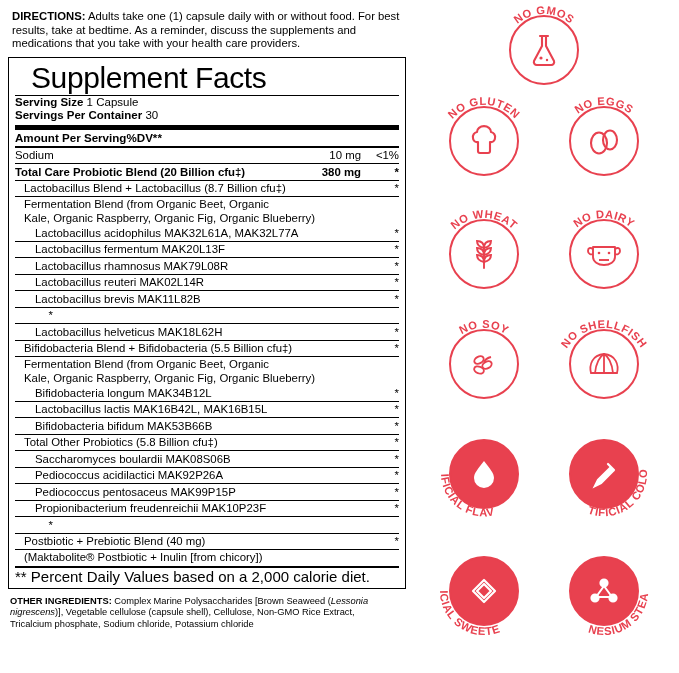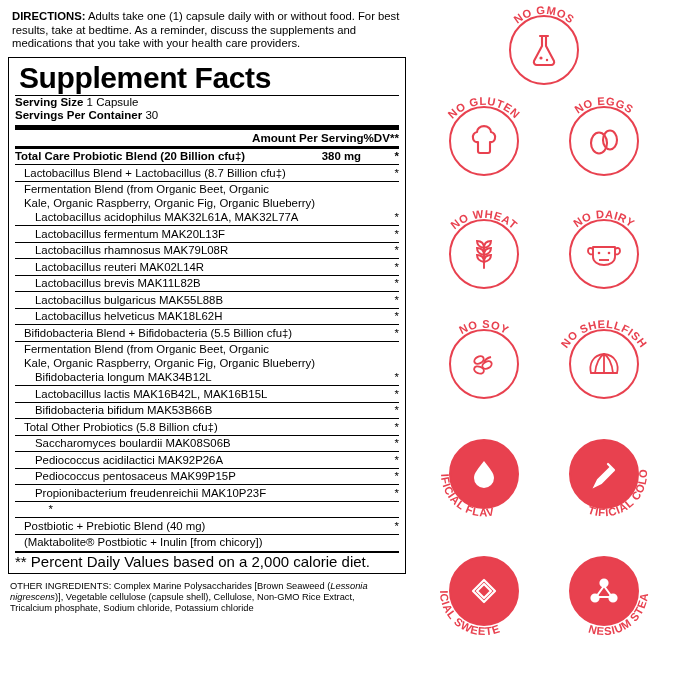--- a/index.html
+++ b/index.html
@@ -39,25 +39,25 @@
   }
 
   .panel {
     border: 1.6px solid #000;
     padding: 3px 6px 4px 6px;
     box-sizing: border-box;
   }
 
   .sf-title {
     font-family: "Liberation Sans", sans-serif;
-    font-weight: bold;
+    font-weight: normal;
     font-size: 30px;
     letter-spacing: -0.4px;
     line-height: 32px;
-    margin: 1px 0 1px 4px;
+    margin: 1px 0 1px 16px;
   }
 
   .serving-line {
     font-size: 11.5px;
     line-height: 13px;
   }
   .serving-line .lbl { font-weight: bold; }
 
   .rule-thick {
     border-bottom: 5px solid #000;
@@ -87,21 +87,21 @@
     padding-right: 10px;
   }
   .row .dv {
     flex: 0 0 28px;
     text-align: right;
   }
   .row.bold { font-weight: bold; }
 
   .amtpers {
     display: flex;
-    justify-content: flex-end;
+    justify-content: flex-start;
     font-weight: bold;
     font-size: 11.6px;
     line-height: 14px;
     padding: 1px 0 1px 0;
   }
 
   .ind1 { padding-left: 9px; }
   .ind2 { padding-left: 20px; }
 
   .cont {
@@ -115,21 +115,21 @@
     line-height: 14px;
     padding: 2px 0 0 0;
   }
 
   .other {
     font-size: 9.3px;
     line-height: 11.2px;
     margin-top: 7px;
     padding: 0 2px 0 2px;
   }
-  .other b { font-weight: normal; }
+  .other b { font-weight: bold; }
   .other i { }
 
   
   .right {
     position: absolute;
     left: 410px;
     top: 0;
     width: 269px;
     height: 673px;
   }
@@ -193,20 +193,25 @@
 
       <div class="rule-thick"></div>
 
       <div class="amtpers">
         <span>Amount Per Serving</span>
         <span>%DV**</span>
       </div>
       <div class="rule-med"></div>
 
       <div id="rows">
+          <div class="row">
+            <span class="name ">Sodium</span>
+            <span class="amt">10 mg</span>
+            <span class="dv">&lt;1%</span>
+          </div>
           <div class="rule-hair"></div>
           <div class="row bold">
             <span class="name ">Total Care Probiotic Blend (20 Billion cfu‡)</span>
             <span class="amt">380 mg</span>
             <span class="dv">*</span>
           </div>
           <div class="rule-hair"></div>
           <div class="row">
             <span class="name ind1">Lactobacillus Blend + Lactobacillus (8.7 Billion cfu‡)</span>
             <span class="amt"></span>
@@ -239,21 +244,20 @@
             <span class="dv">*</span>
           </div>
           <div class="rule-hair"></div>
           <div class="row">
             <span class="name ind2">Lactobacillus brevis MAK11L82B</span>
             <span class="amt"></span>
             <span class="dv">*</span>
           </div>
           <div class="rule-hair"></div>
           <div class="row">
-            <span class="name ind2">Lactobacillus bulgaricus MAK55L88B</span>
             <span class="amt"></span>
             <span class="dv">*</span>
           </div>
           <div class="rule-hair"></div>
           <div class="row">
             <span class="name ind2">Lactobacillus helveticus MAK18L62H</span>
             <span class="amt"></span>
             <span class="dv">*</span>
           </div>
           <div class="rule-hair"></div>

